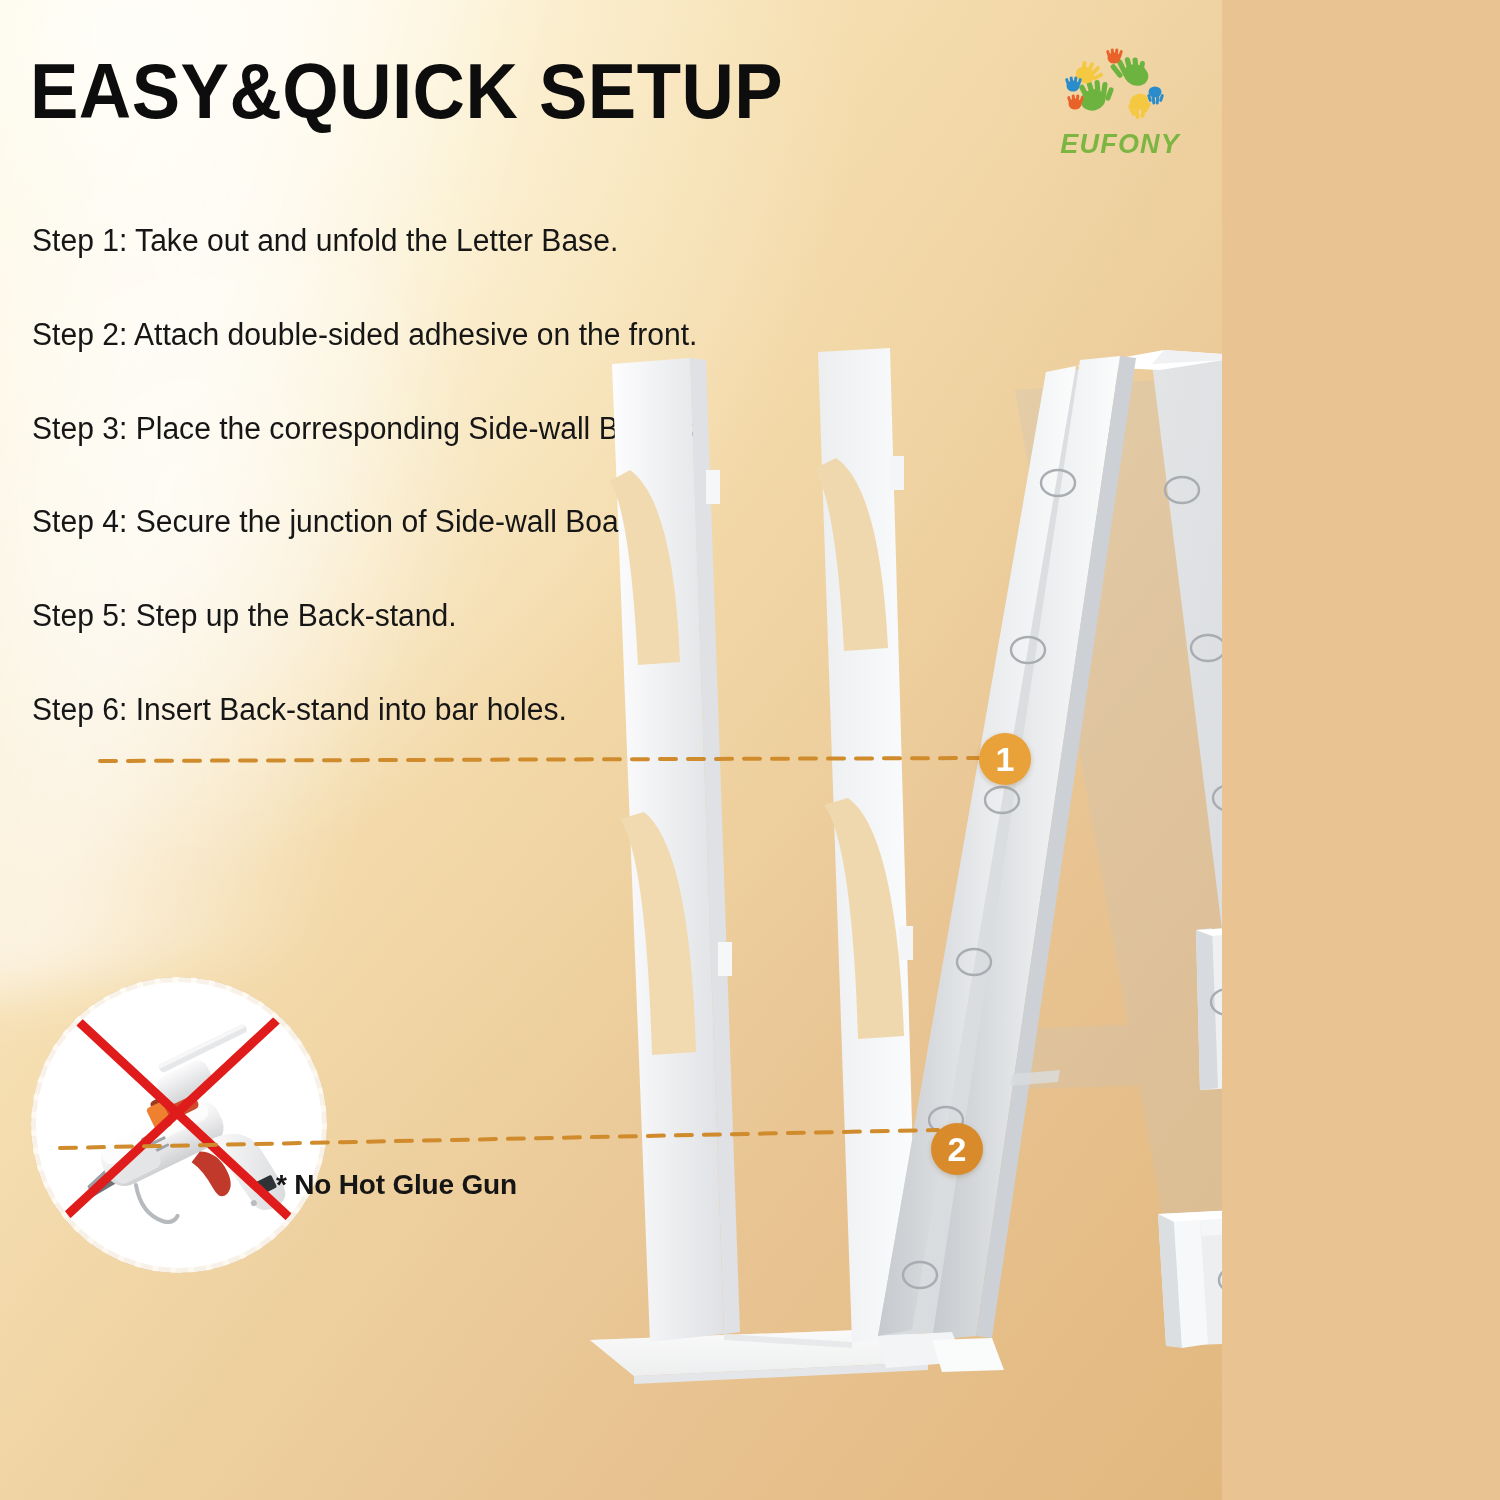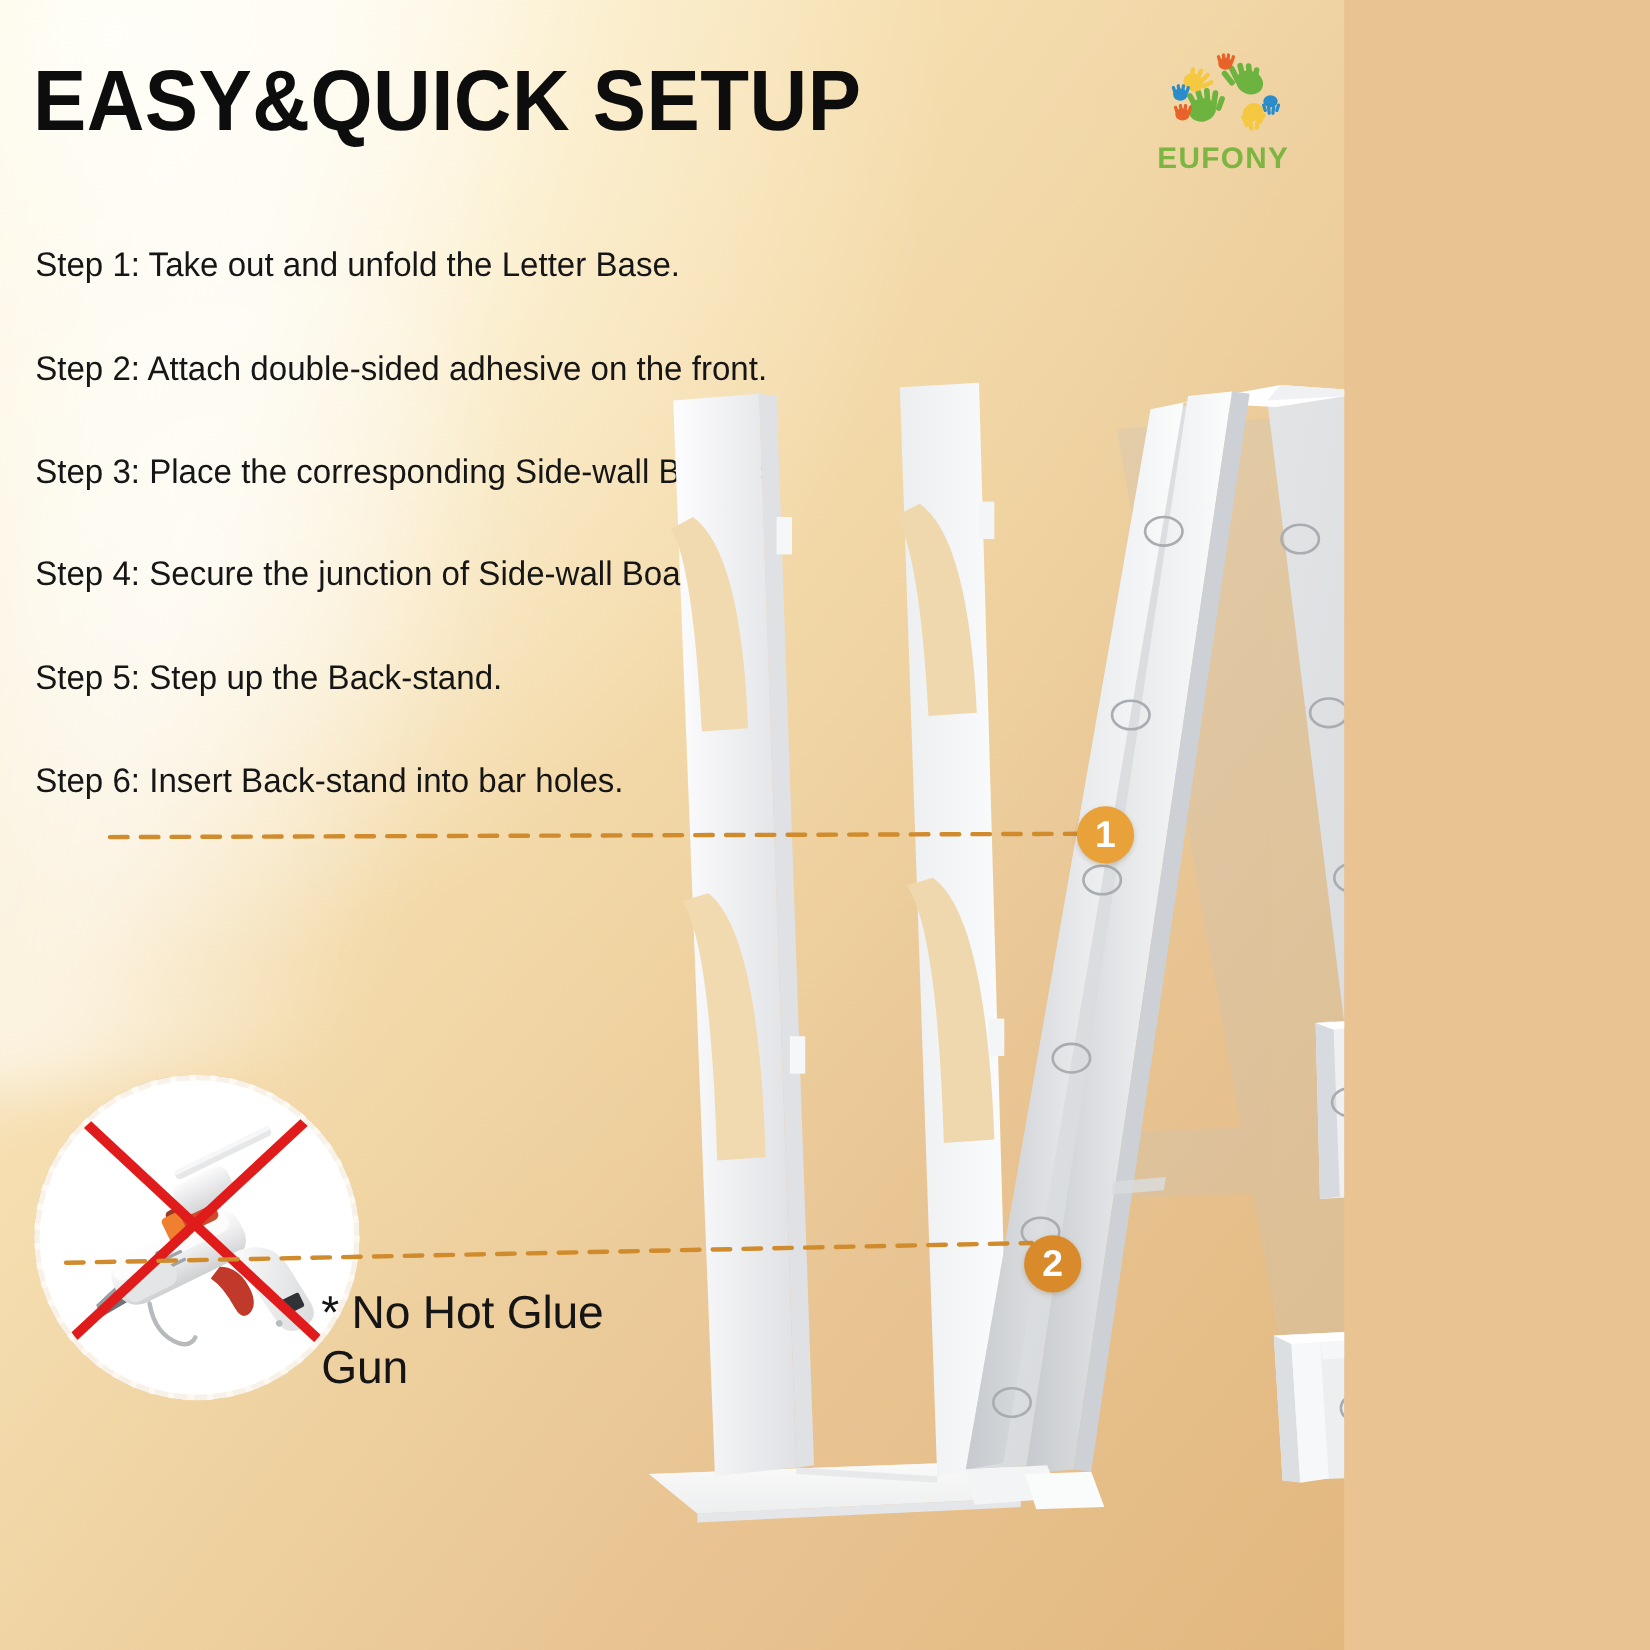--- a/index.html
+++ b/index.html
@@ -35,22 +35,22 @@
     color:#0d0d0d;
     letter-spacing:0.5px;
     transform:scaleX(0.93);transform-origin:left center;
     white-space:nowrap;
   }
   .logo{
     position:absolute;right:42px;top:48px;width:136px;height:112px;
   }
   .logo .hands{position:absolute;left:0;top:0;width:136px;height:78px;}
   .logo .brand{
-    position:absolute;left:0;bottom:0;width:136px;text-align:center;
-    font-size:27px;font-weight:700;color:#7cb542;letter-spacing:1.2px;
+    position:absolute;left:0;bottom:0;width:136px;text-align:right;
+    font-size:27px;font-weight:700;color:#7cb542;letter-spacing:1.2px;font-style:italic;
   }
 
   
   .steps{position:absolute;left:32px;top:222px;width:790px;}
   .step{
     font-size:31px;line-height:1.22;color:#161616;
     font-weight:400;
     margin-bottom:56px;
     transform:scaleX(0.97);transform-origin:left top;
   }
@@ -63,22 +63,22 @@
     background:#ffffff;
     box-shadow:0 0 0 5px rgba(255,255,255,0.85);
   }
   .nogun .dashring{
     position:absolute;inset:-5px;border-radius:50%;
     border:6px dashed #cfa266;
     opacity:.95;
   }
   .nogun svg{position:absolute;inset:0;width:100%;height:100%;}
   .nogun-caption{
-    position:absolute;left:292px;top:1168px;width:330px;
-    font-size:42px;line-height:1.18;font-weight:400;color:#151515;
+    position:absolute;left:276px;top:1168px;width:330px;
+    font-size:28px;line-height:1.18;font-weight:700;color:#151515;
     letter-spacing:-0.2px;
   }
 
   
   .art{position:absolute;left:560px;top:330px;width:940px;height:1080px;}
   .art svg{position:absolute;left:0;top:0;width:940px;height:1080px;overflow:visible;}
 
   
   .callout{
     position:absolute;width:52px;height:52px;border-radius:50%;

